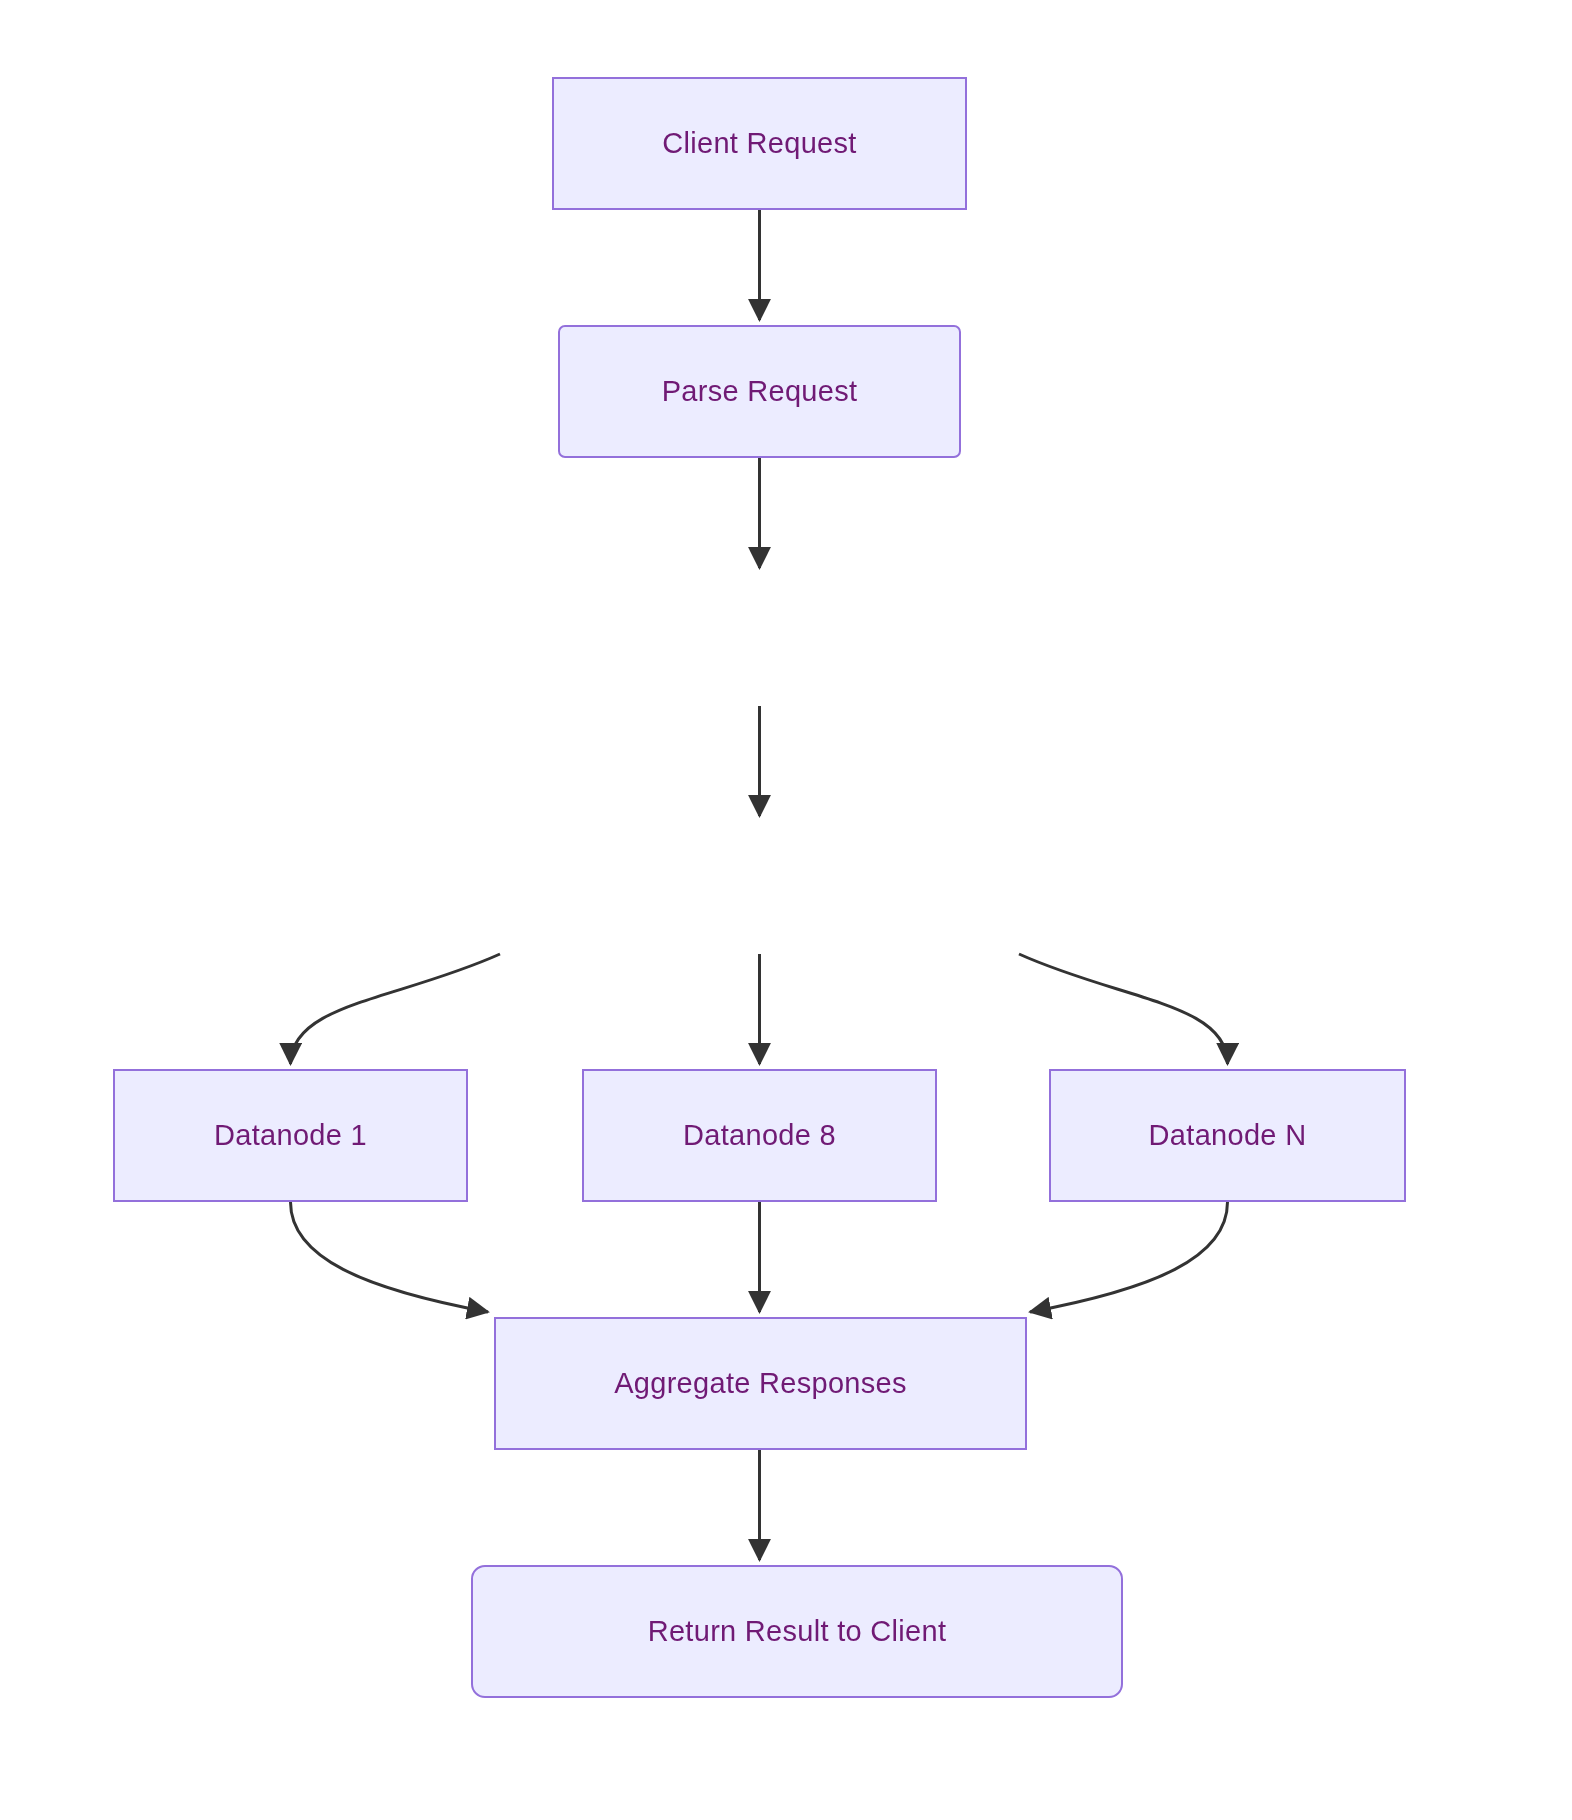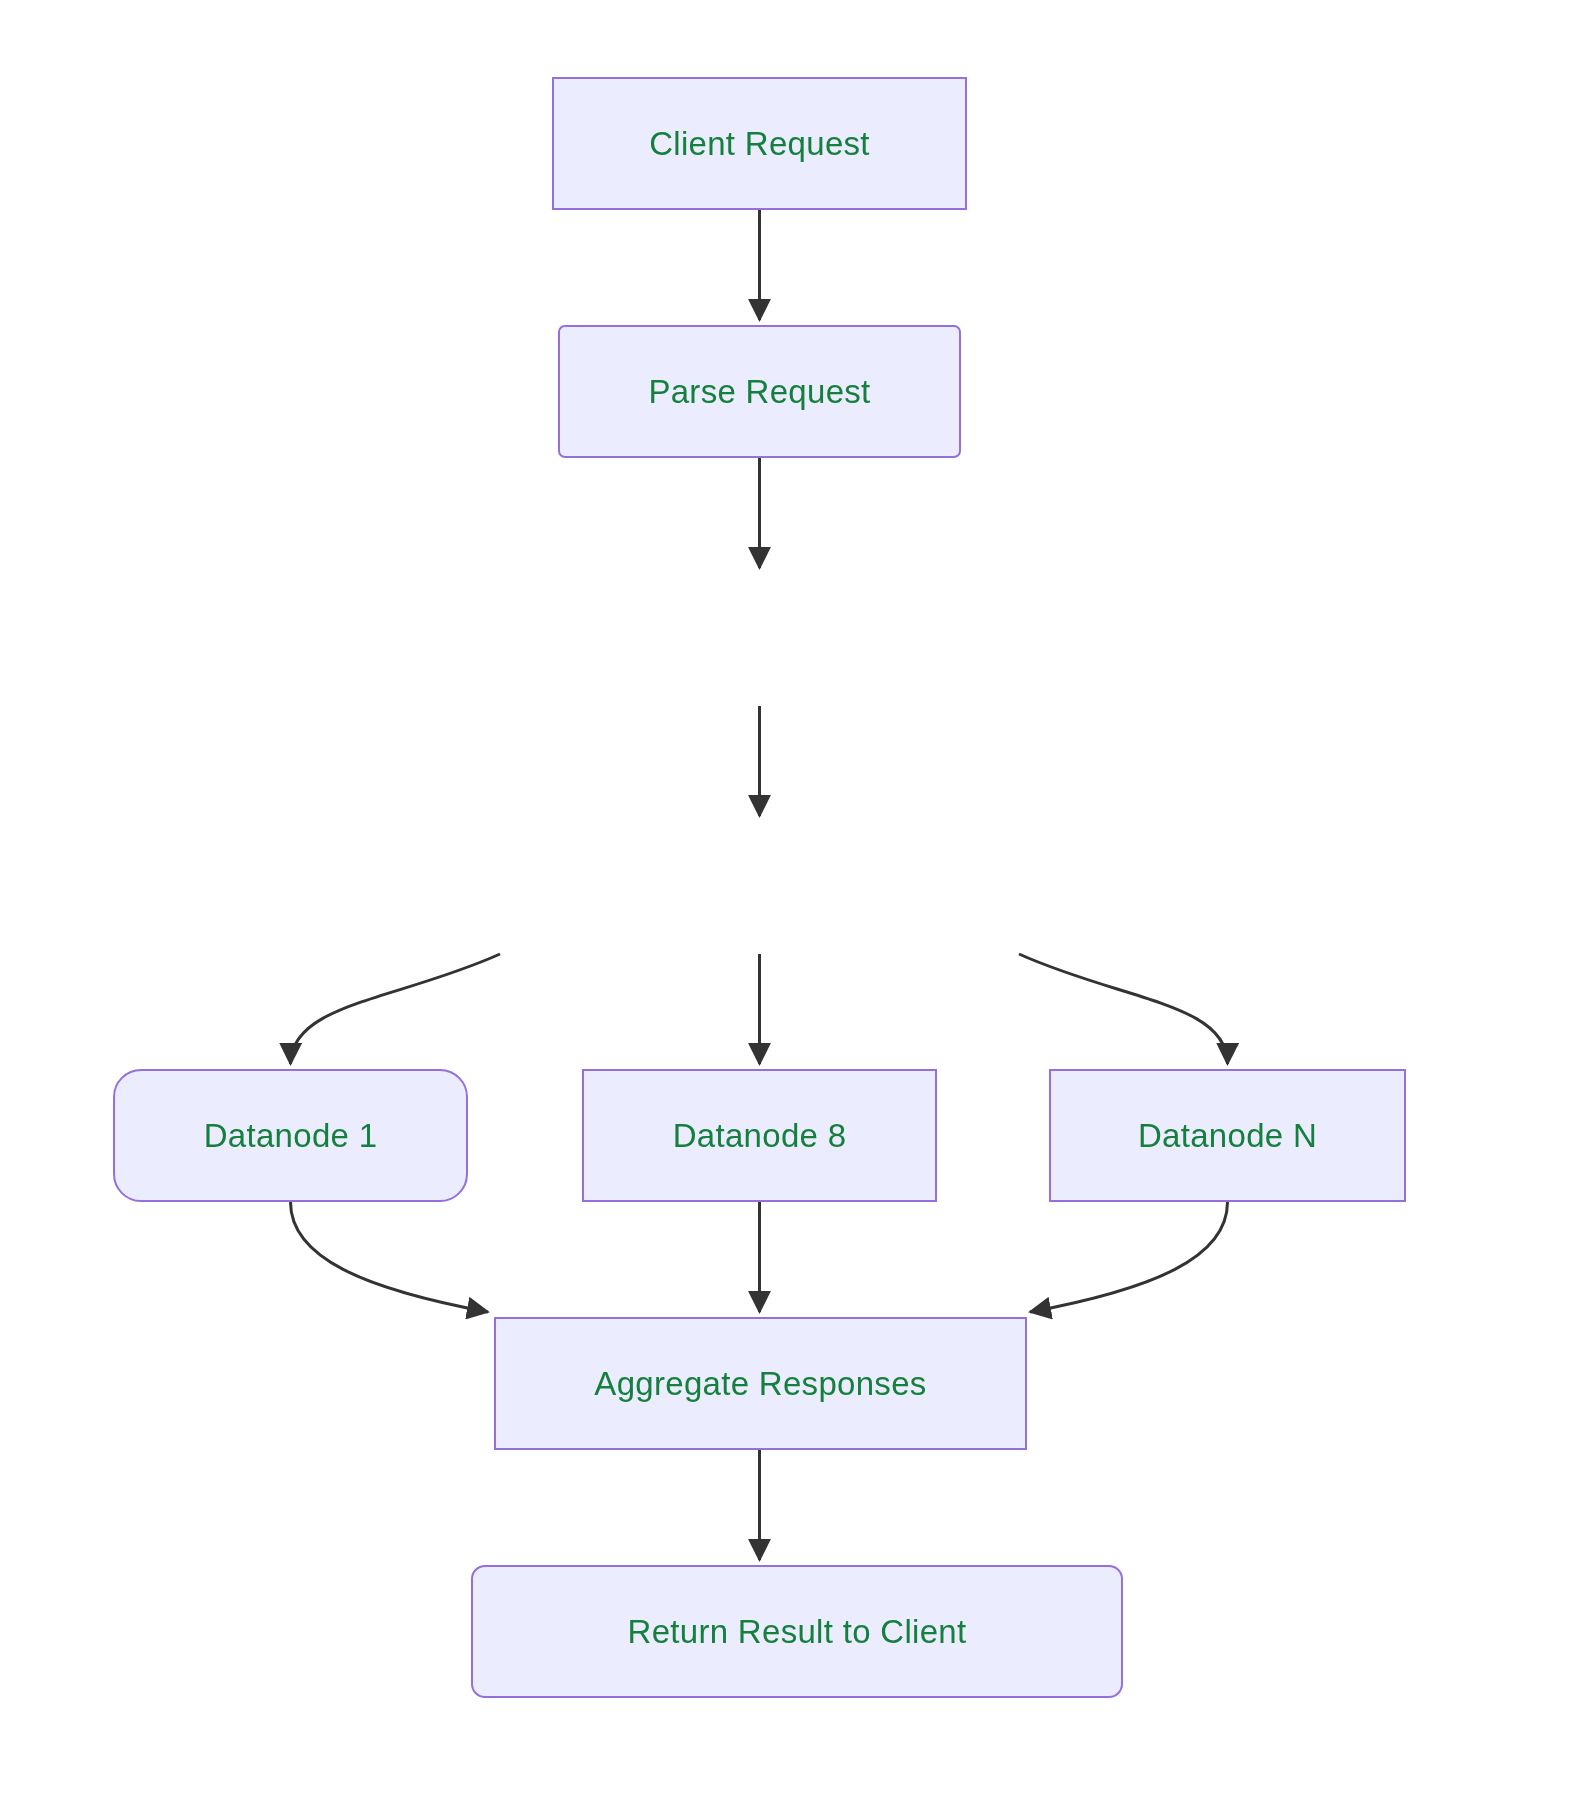--- a/index.html
+++ b/index.html
@@ -28,32 +28,32 @@
     stroke-width: 3px;
   }
   .node {
     position: absolute;
     box-sizing: border-box;
     background: #ECECFF;
     border: 2.5px solid #9370DB;
     display: flex;
     align-items: center;
     justify-content: center;
-    color: #15803d;
-    font-size: 33px;
+    color: #701a75;
+    font-size: 29px;
     letter-spacing: 0.3px;
     white-space: nowrap;
     text-align: center;
   }
   
   .n-client   { left: 552px;  top: 77px;   width: 415px; height: 133px; }
   .n-parse    { left: 558px;  top: 325px;  width: 403px; height: 133px; border-radius: 7px; }
   .n-metadata { left: 526px;  top: 573px;  width: 466px; height: 133px; }
   .n-split    { left: 485px;  top: 821px;  width: 549px; height: 133px; }
-  .n-d1       { left: 113px;  top: 1069px; width: 355px; height: 133px; border-radius: 28px; }
+  .n-d1       { left: 113px;  top: 1069px; width: 355px; height: 133px; }
   .n-d2       { left: 582px;  top: 1069px; width: 355px; height: 133px; }
   .n-dn       { left: 1049px; top: 1069px; width: 357px; height: 133px; }
   .n-agg      { left: 494px;  top: 1317px; width: 533px; height: 133px; }
   .n-ret      { left: 471px;  top: 1565px; width: 652px; height: 133px; border-radius: 14px; }
 </style>
 </head>
 <body>
 
 <div class="canvas">
 

